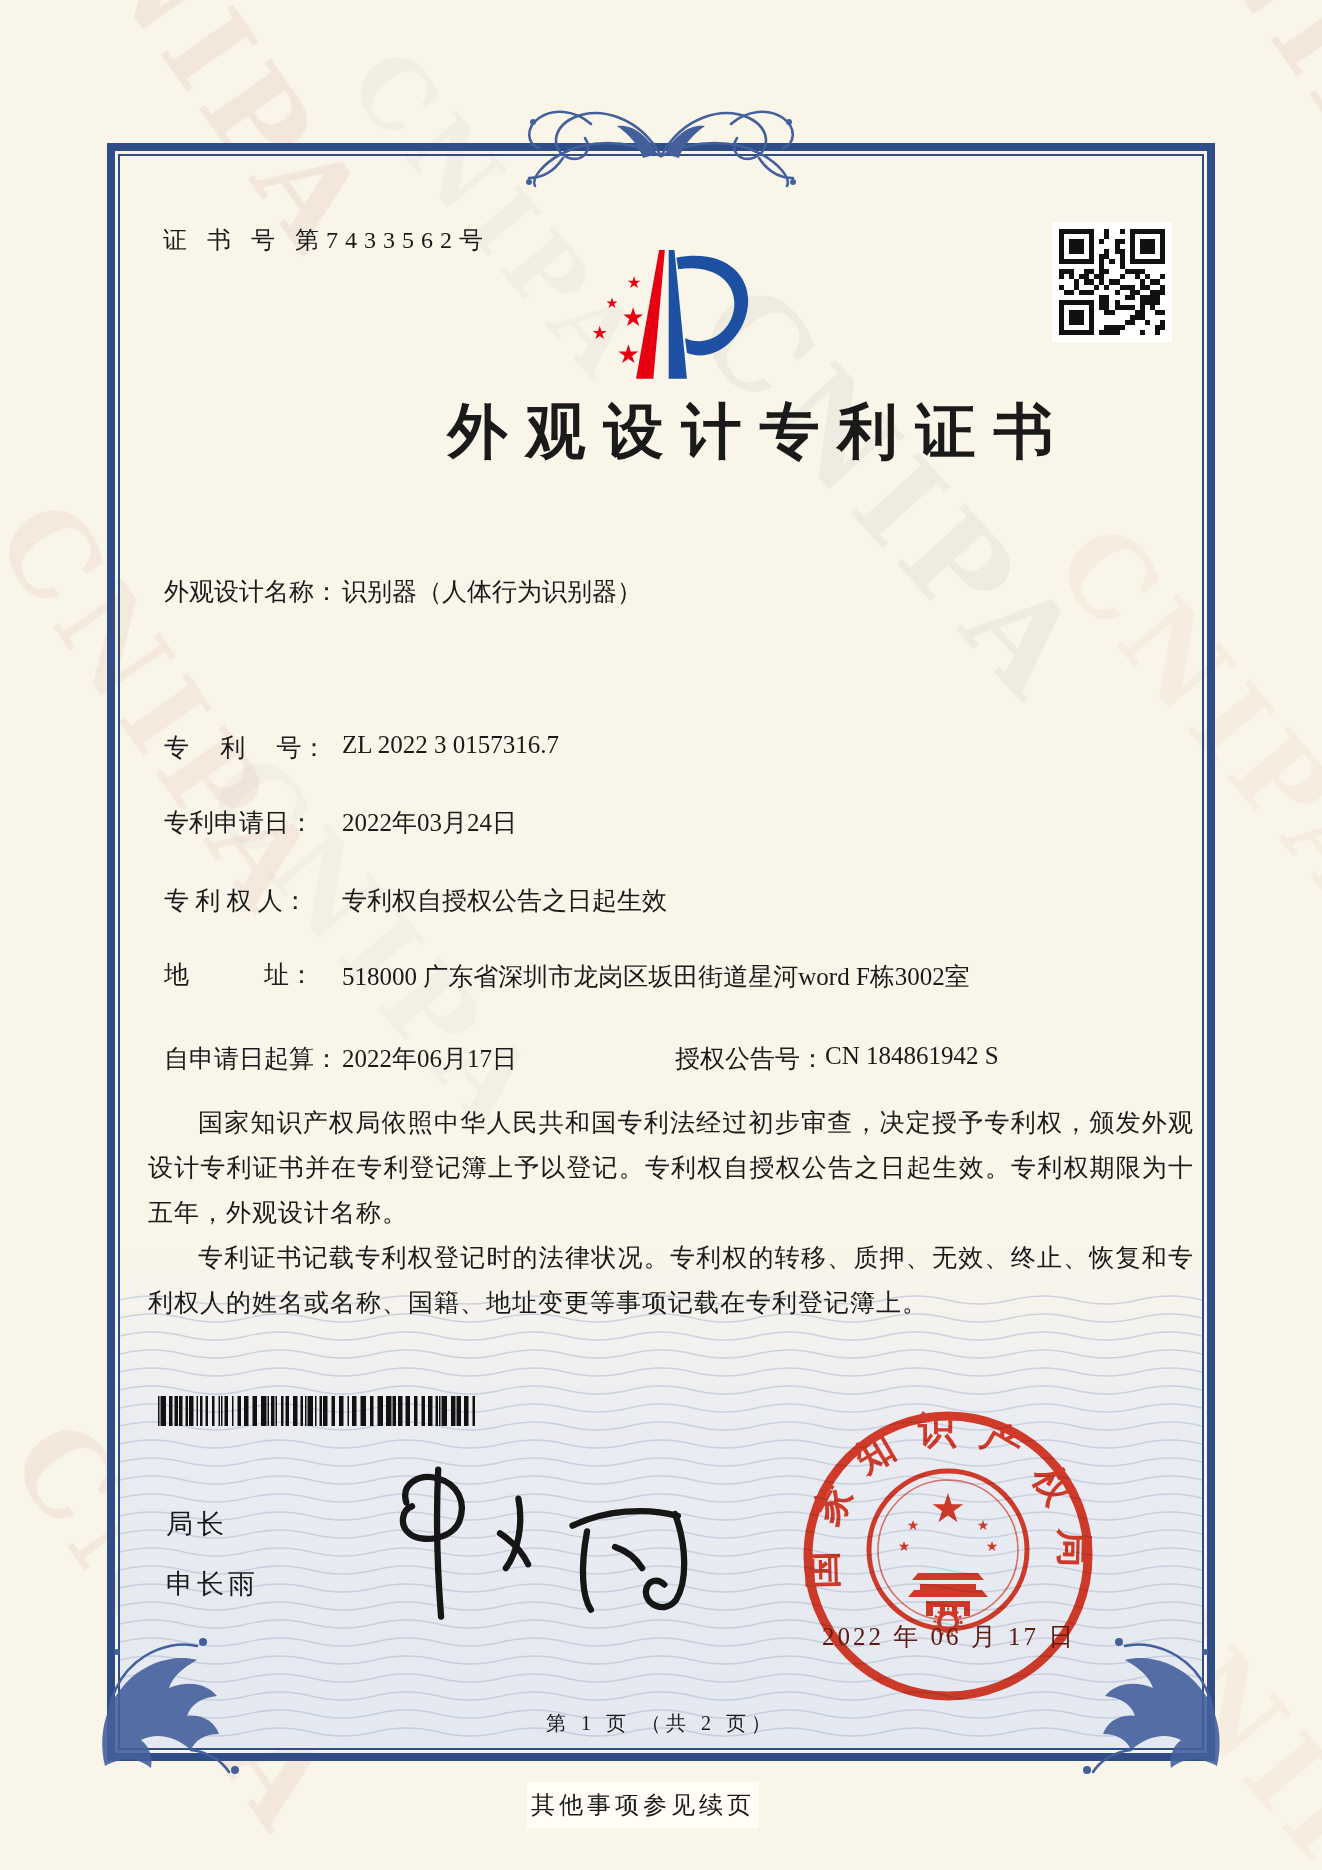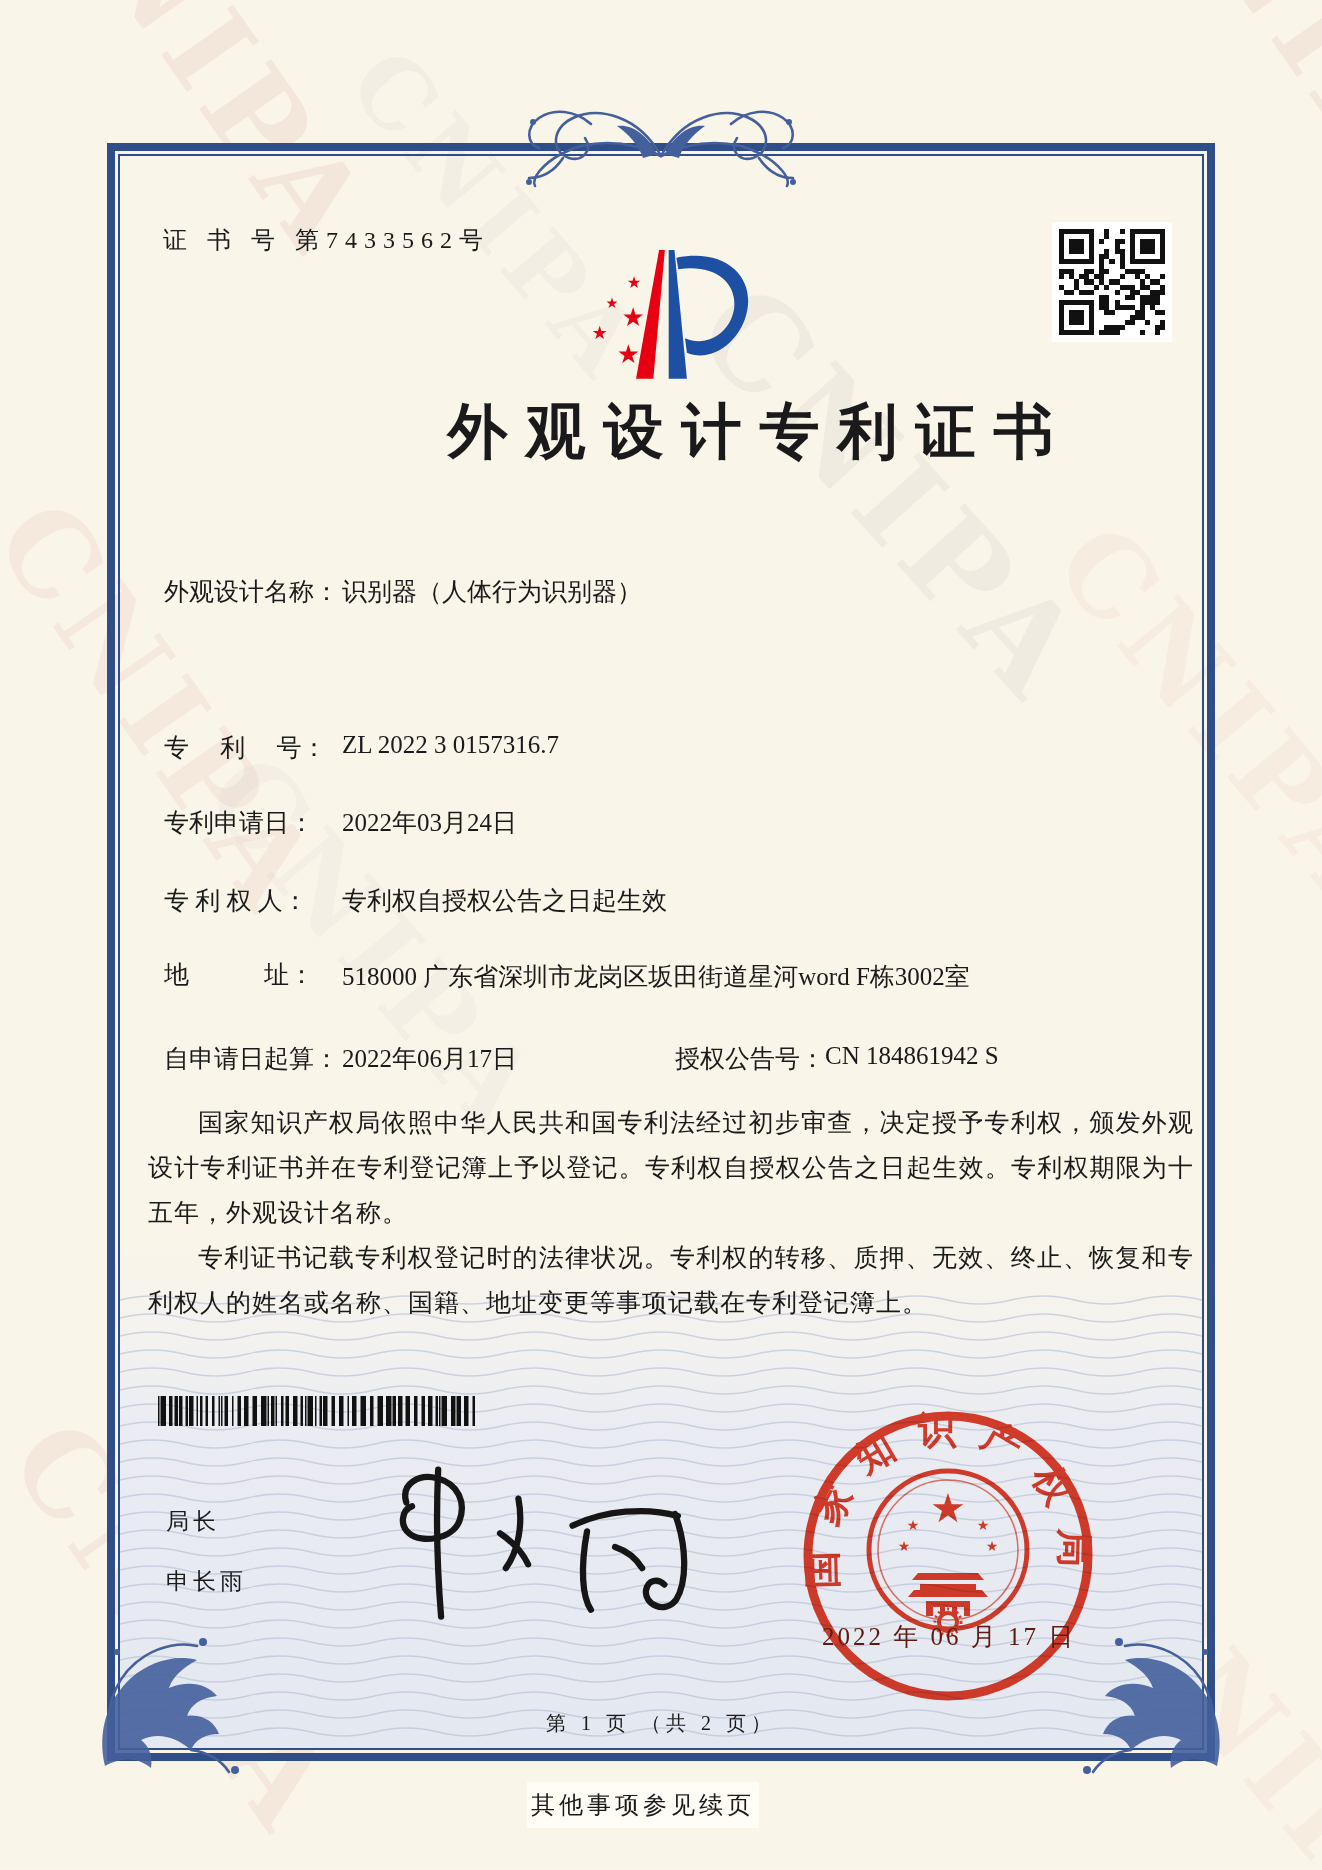--- a/index.html
+++ b/index.html
@@ -63,21 +63,21 @@
   }
   .frow{left:164px; font-size:25px; white-space:nowrap;}
   .flabel{display:inline-block; min-width:178px; vertical-align:top;}
   .fvalue{display:inline-block; vertical-align:top;}
   .fvalue-wrap{white-space:normal; width:800px; line-height:38px;}
   .frow2{left:675px;}
   .paras{left:148px; top:1100px; width:1046px; font-size:25px; line-height:45px;
          letter-spacing:1px; text-align:justify;}
   .paras p{margin:0; text-indent:2em;}
   .barcode{left:158px; top:1396px; width:322px; height:30px;}
-  .signer{left:166px; font-size:23px; font-family:"Liberation Sans","DejaVu Sans",sans-serif;
+  .signer{left:166px; font-size:27px; font-family:"Liberation Sans","DejaVu Sans",sans-serif;
           letter-spacing:4px;}
   .signer-title{top:1506px;}
   .signer-name{top:1566px;}
   .signature{left:356px; top:1450px; width:348px; height:188px;}
   .sig-stroke{stroke:#161616; stroke-width:6.5; fill:none; stroke-linecap:round; stroke-linejoin:round;}
   .seal{left:800px; top:1408px; width:296px; height:296px; mix-blend-mode:multiply; opacity:.94;}
   .seal svg{position:absolute; inset:0;}
   .seal-red-f{fill:var(--seal-red);}
   .seal-red-s{stroke:var(--seal-red); fill:none;}
   .seal-date{

